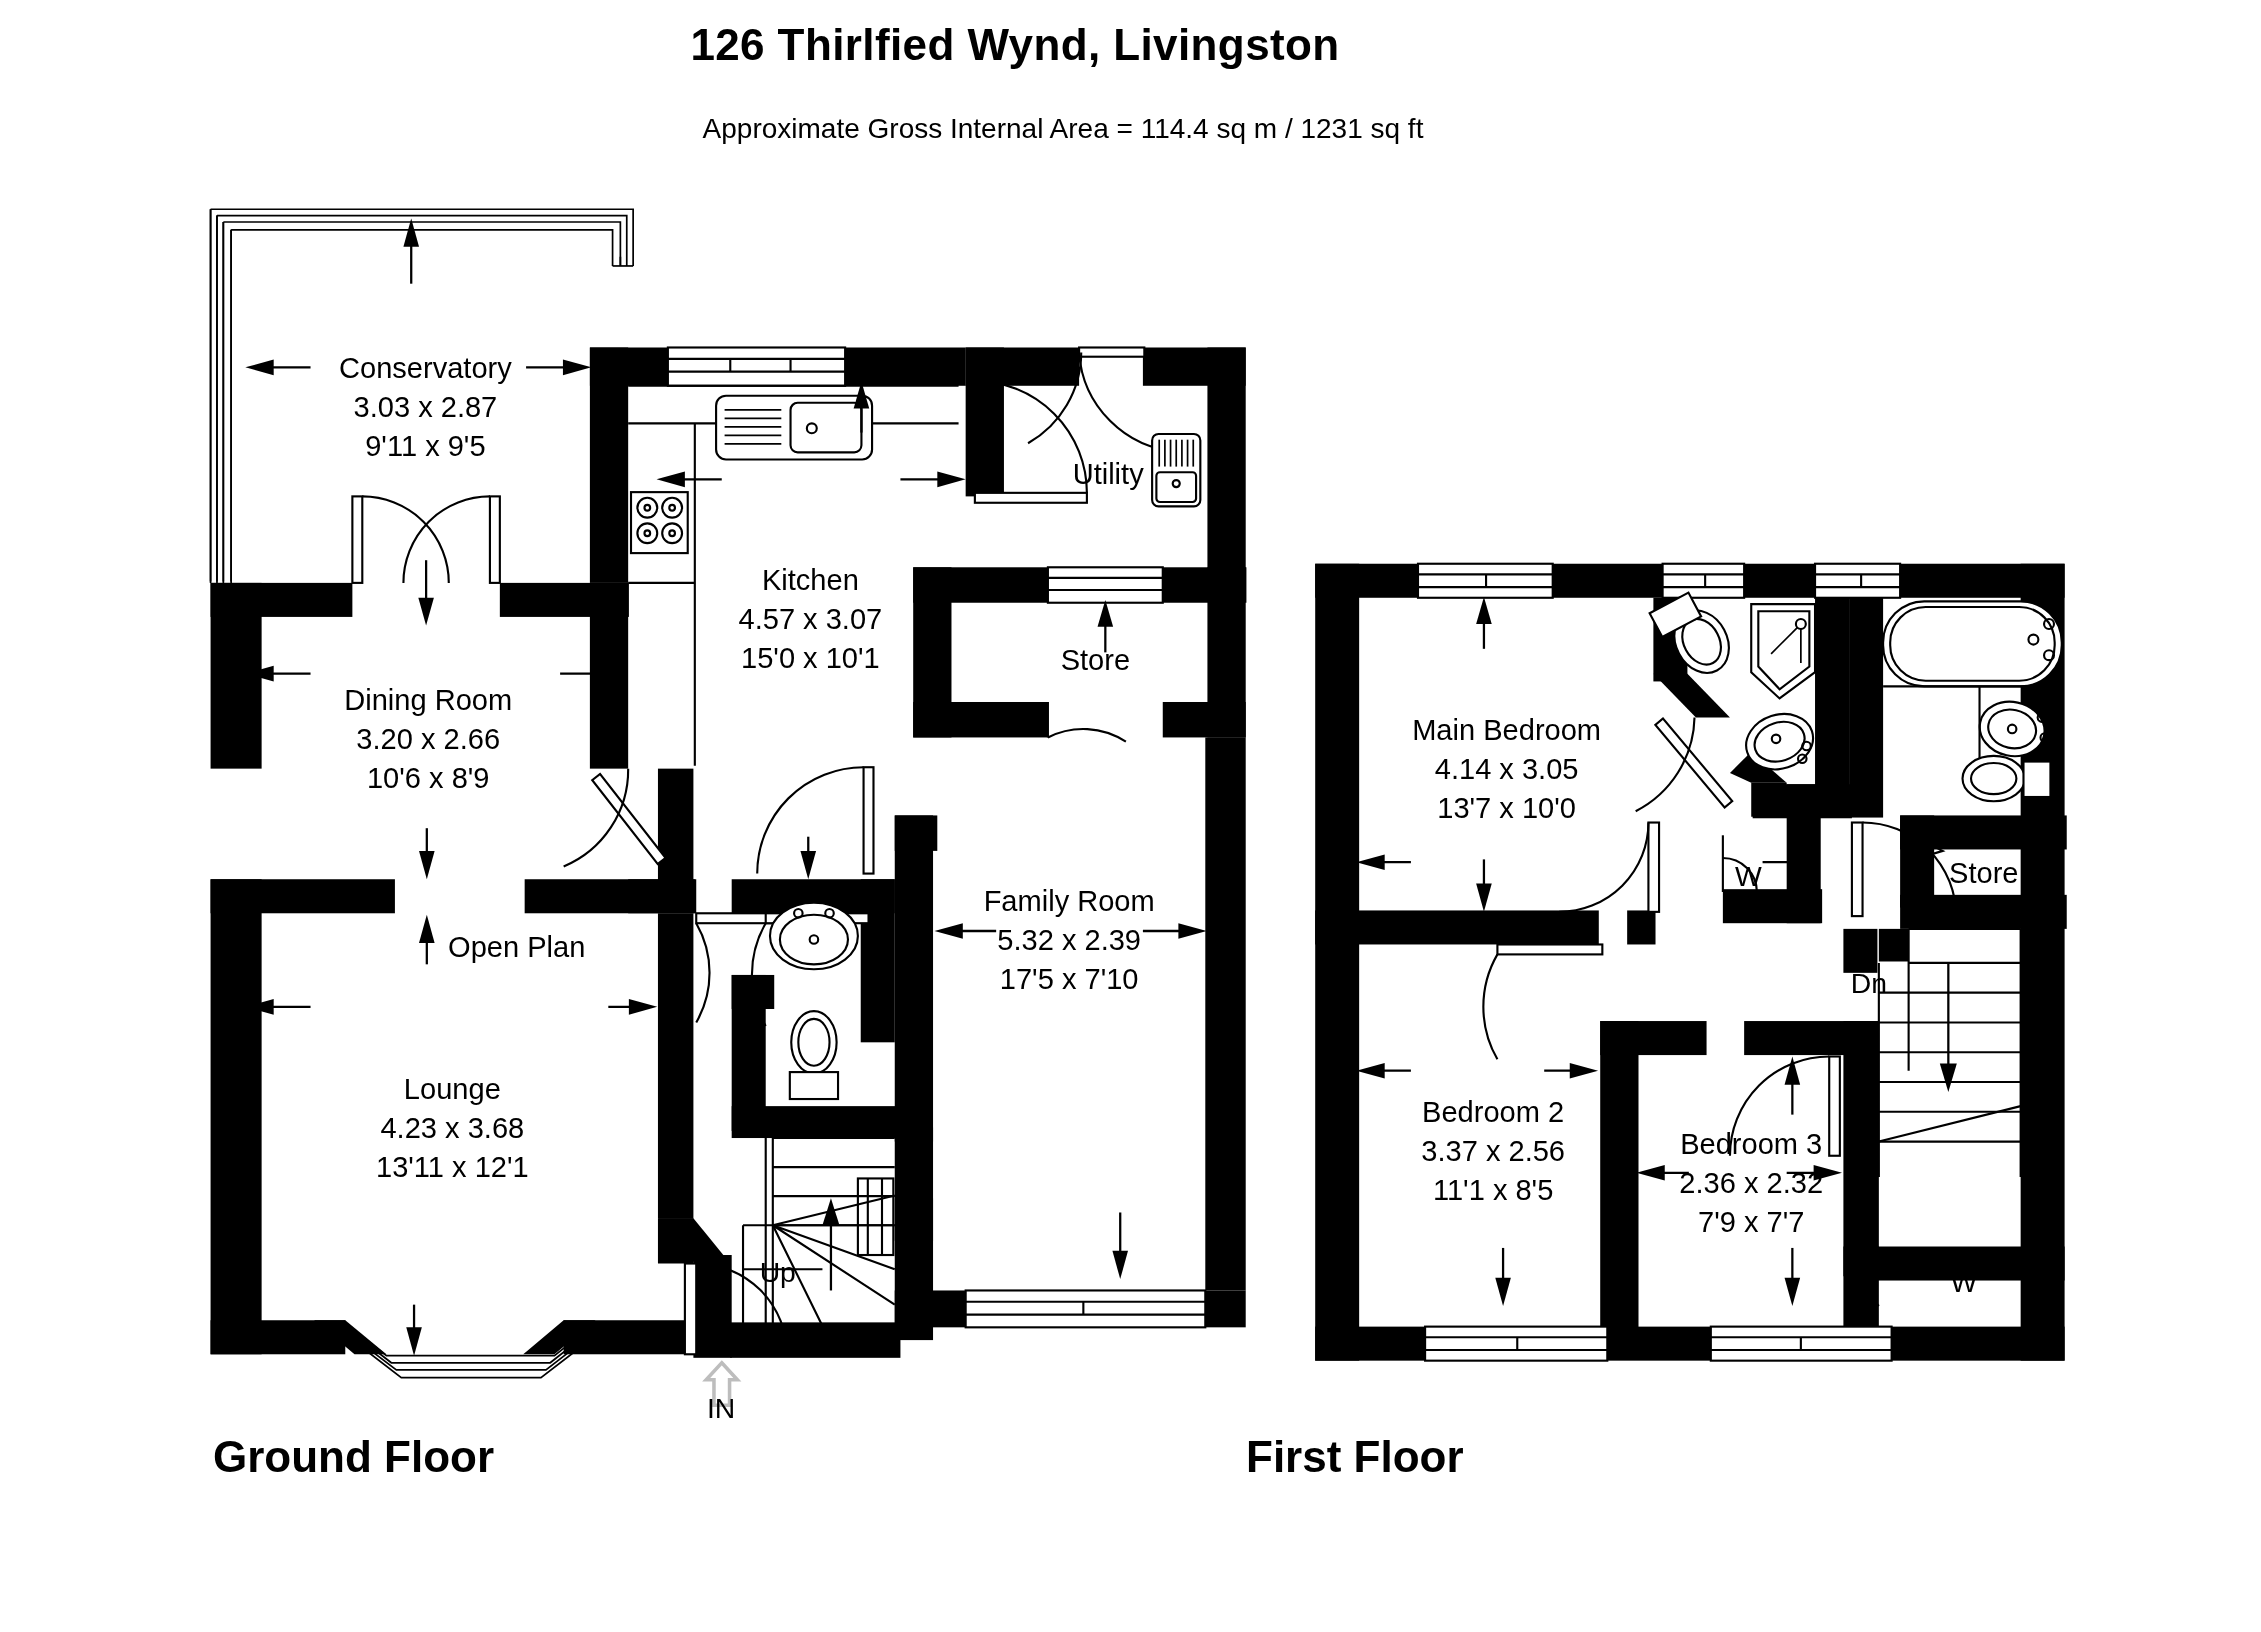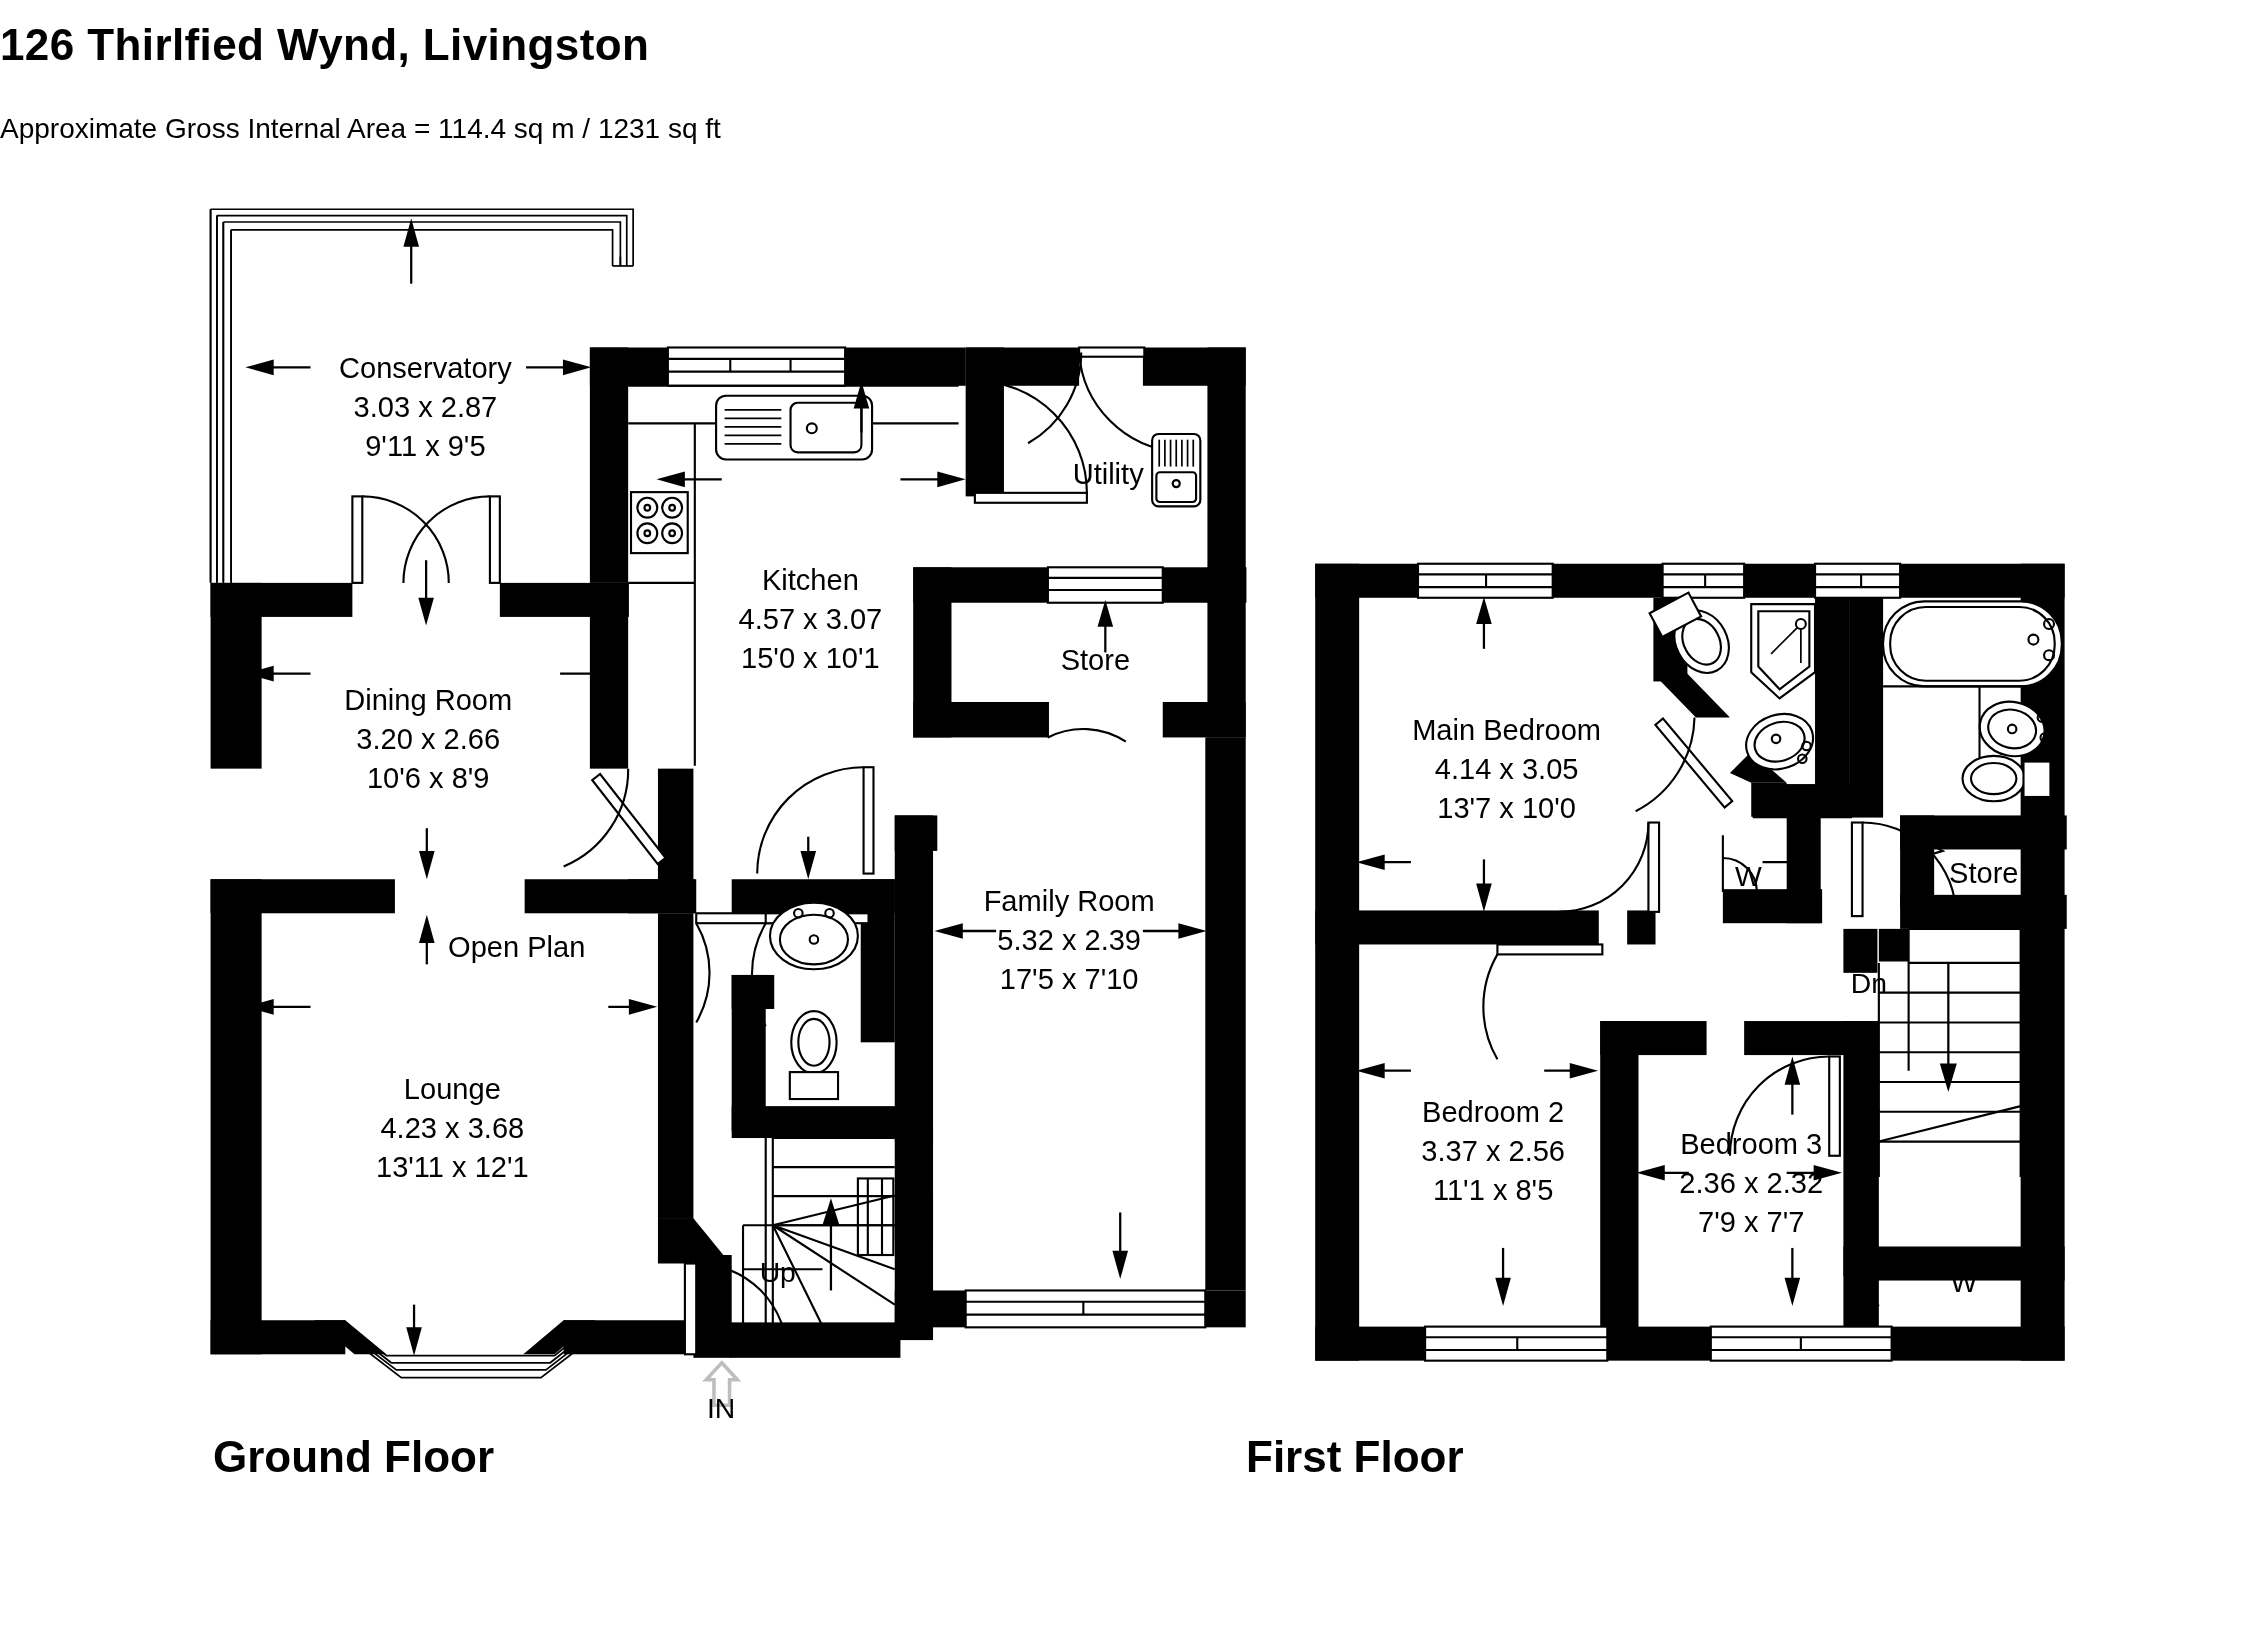--- a/index.html
+++ b/index.html
@@ -18,32 +18,34 @@
   #sheet {
     position: absolute;
     left: 0; top: 0;
     width: 2261px;
     height: 1633px;
   }
   .hdr {
     position: absolute;
     left: 0;
     width: 2030px;
+    text-align: center;
     color: #000;
   }
   #plan-title {
     top: 20px;
     font-size: 44px;
     font-weight: bold;
     letter-spacing: 0.4px;
   }
   #plan-area {
     top: 113px;
     font-size: 28px;
     font-weight: normal;
+    padding-left: 48px;
   }
   .floorlabel {
     position: absolute;
     font-size: 44px;
     font-weight: bold;
   }
   #ground-floor-label { left: 213px; top: 1432px; }
   #first-floor-label  { left: 1246px; top: 1432px; }
 
   svg { position: absolute; left: 0; top: 0; }

